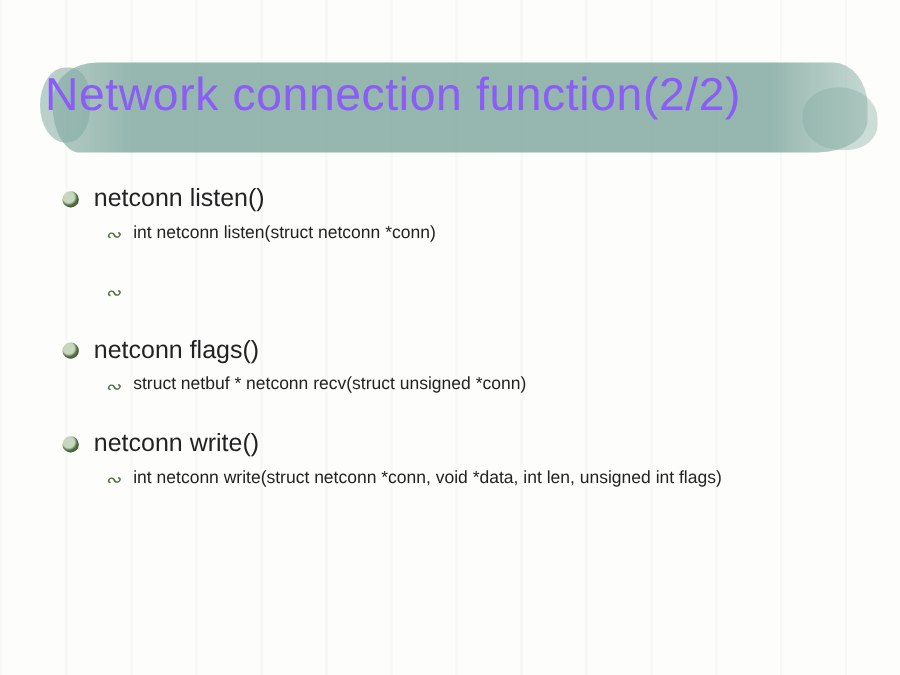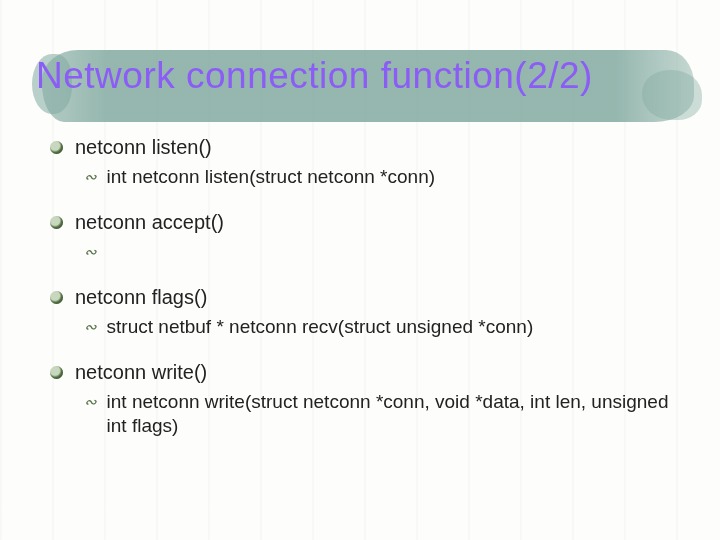--- a/index.html
+++ b/index.html
@@ -67,21 +67,21 @@
     position: relative;
     font-size: 37px;
     color: #8b5cf6;
     letter-spacing: 0.5px;
     line-height: 1.1;
     padding: 12px 6px 0 6px;
     white-space: nowrap;
   }
   .content {
     position: absolute;
-    top: 136px;
+    top: 148px;
     left: 50px;
     right: 40px;
     color: #222;
     font-size: 19px;
   }
   .item {
     margin-bottom: 12px;
   }
   .l1 {
     display: flex;
@@ -110,21 +110,21 @@
   }
   .bullet2 {
     flex: 0 0 auto;
     color: #537046;
     font-size: 15px;
     line-height: 24px;
     font-style: italic;
     font-family: "Times New Roman", serif;
   }
   .l2-text {
-    font-size: 19px;
+    font-size: 14px;
     line-height: 1.25;
   }
 </style>
 </head>
 <body>
 
 <div class="bg-marks"></div>
 
 <div class="title-wrap">
   <div class="title-brush"></div>
@@ -138,24 +138,20 @@
       <div class="bullet1"></div>
       <div class="l1-text">netconn listen()</div>
     </div>
     <div class="l2">
       <div class="bullet2">∾</div>
       <div class="l2-text">int netconn listen(struct netconn *conn)</div>
     </div>
   </div>
 
   <div class="item">
-    <div class="l1">
-      <div class="bullet1"></div>
-      <div class="l1-text">netconn accept()</div>
-    </div>
     <div class="l2">
       <div class="bullet2">∾</div>
     </div>
   </div>
 
   <div class="item">
     <div class="l1">
       <div class="bullet1"></div>
       <div class="l1-text">netconn flags()</div>
     </div>

